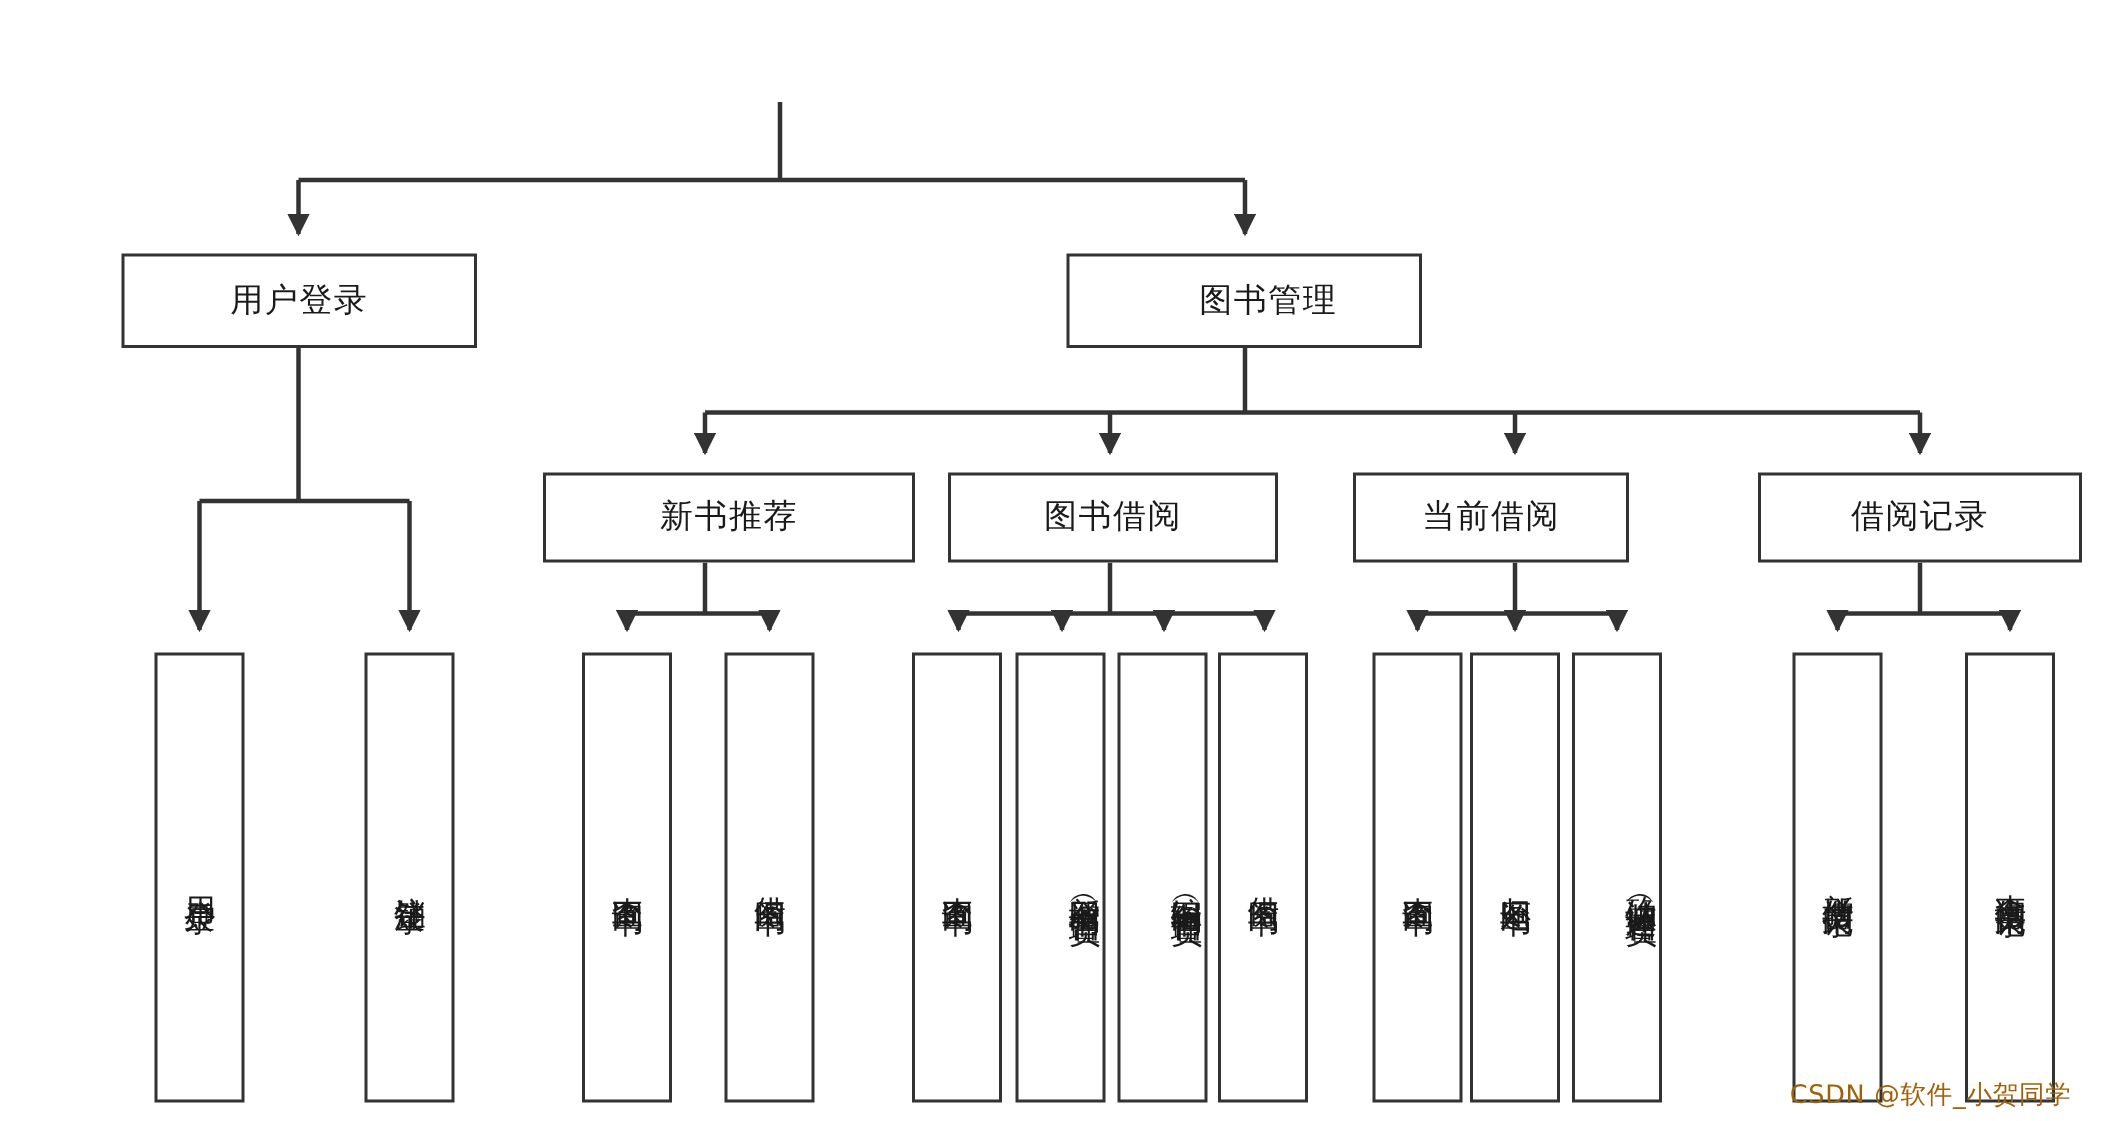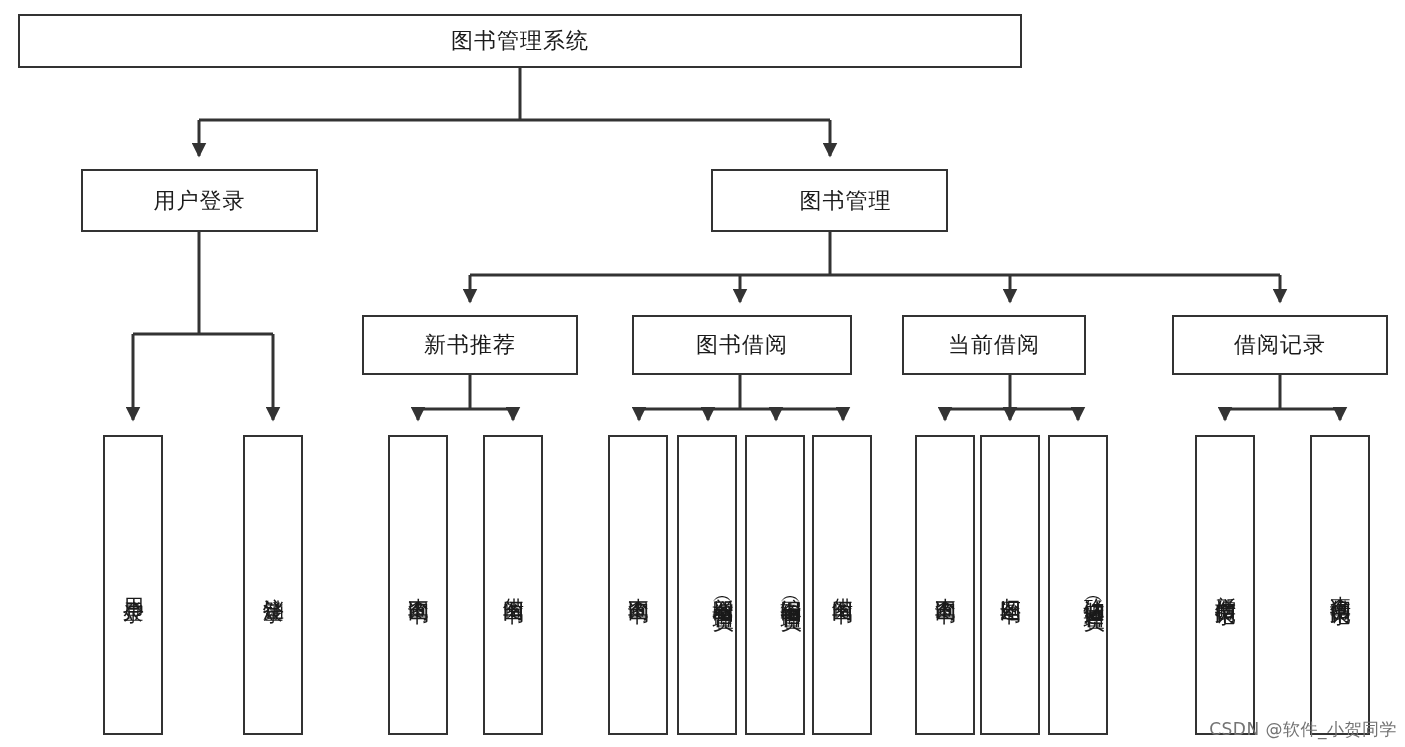--- a/index.html
+++ b/index.html
@@ -53,24 +53,24 @@
   .node.vertical.leaf-tall {
     align-items: center;
     padding-top: 0;
   }
   .node-label {
     display: block;
     white-space: pre-line;
   }
   #watermark {
     position: absolute;
-    right: 8px;
+    right: 24px;
     bottom: 6px;
     font-size: 17px;
-    color: #737373;
+    color: #a16207;
     letter-spacing: 0.5px;
     white-space: nowrap;
     pointer-events: none;
     margin-left: 11px;
   }
 </style>
 </head>
 <body>
 
 <div id="diagram-root">
@@ -119,33 +119,30 @@
       <path d="M 1010 409 L 1010 420" marker-end="url(#arrow)"></path>
       <path d="M 1078 409 L 1078 420" marker-end="url(#arrow)"></path>
 
       <path d="M 1280 375 L 1280 409"></path>
       <path d="M 1225 409 L 1340 409"></path>
       <path d="M 1225 409 L 1225 420" marker-end="url(#arrow)"></path>
       <path d="M 1340 409 L 1340 420" marker-end="url(#arrow)"></path>
     </g>
   </svg>
 
-  <div class="node horizontal" style="left:18px; top:14px; width:1004px; height:54px;">
-    <span class="node-label">图书管理系统</span>
-  </div>
 
   <div class="node horizontal" style="left:81px; top:169px; width:237px; height:63px;">
     <span class="node-label">用户登录</span>
   </div>
 
   <div class="node horizontal" style="left:711px; top:169px; width:237px; height:63px;padding-left:32px;">
     <span class="node-label">图书管理</span>
   </div>
 
-  <div class="node horizontal" style="left:362px; top:315px; width:216px; height:60px;">
+  <div class="node horizontal" style="left:362px; top:315px; width:248px; height:60px;">
     <span class="node-label">新书推荐</span>
   </div>
 
   <div class="node horizontal" style="left:632px; top:315px; width:220px; height:60px;">
     <span class="node-label">图书借阅</span>
   </div>
 
   <div class="node horizontal" style="left:902px; top:315px; width:184px; height:60px;">
     <span class="node-label">当前借阅</span>
   </div>

